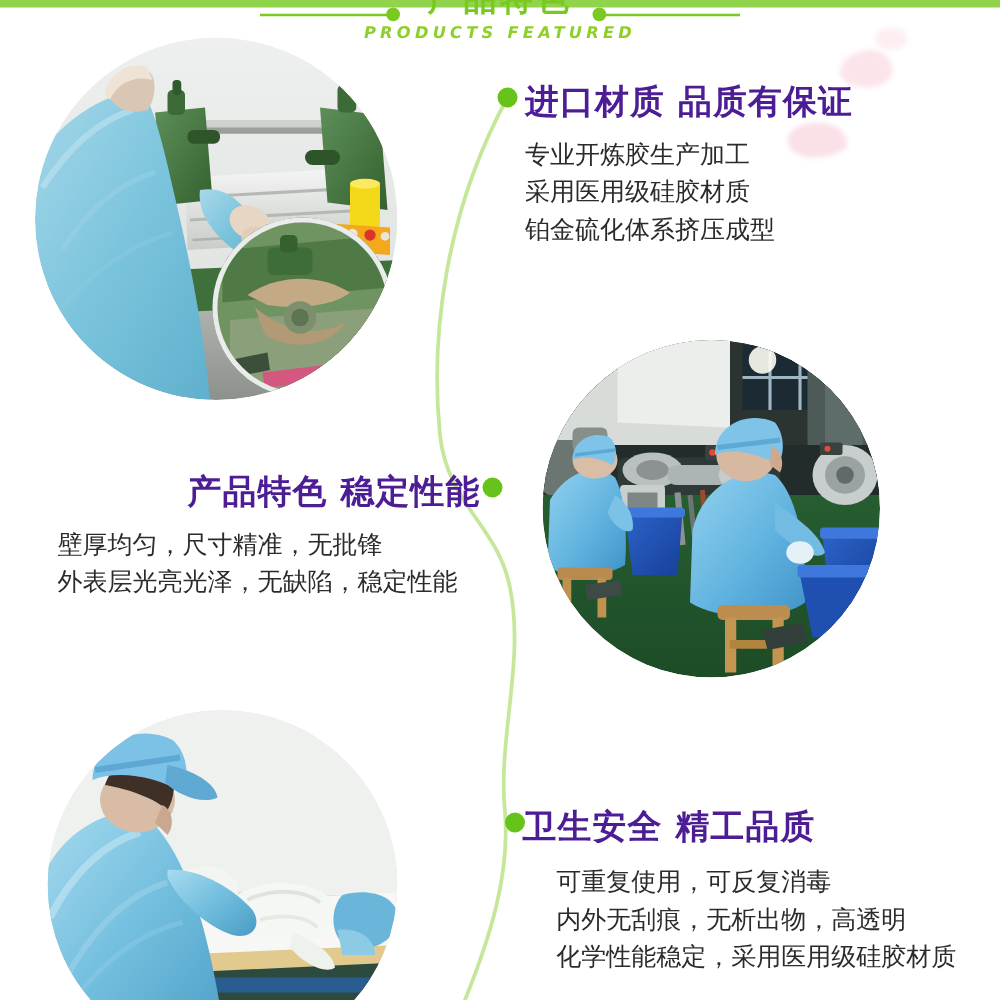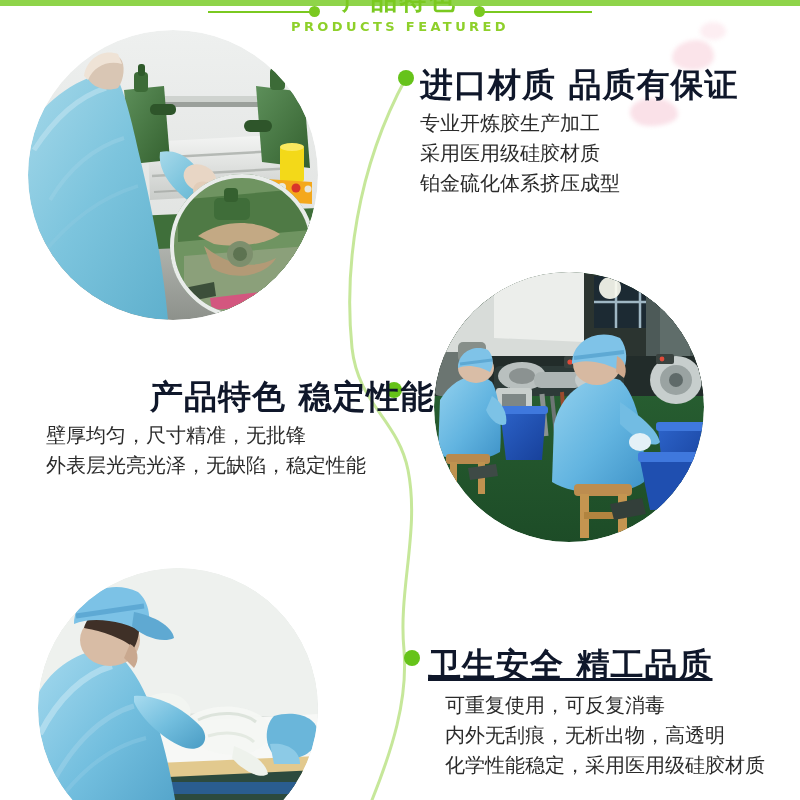--- a/index.html
+++ b/index.html
@@ -47,20 +47,21 @@
     position: absolute;
     left: 0; top: 19px;
     width: 800px;
     text-align: center;
     font-size: 13px;
     font-weight: 700;
     letter-spacing: 3.4px;
     color: #8ed02a;
     line-height: 16px;
     font-family: "DejaVu Sans", sans-serif;
+    font-style: italic;
   }
   .hdr-dot {
     position: absolute;
     top: 6px;
     width: 11px; height: 11px;
     border-radius: 50%;
     background: #7ac920;
   }
   .hdr-dot.left  { left: 309px; }
   .hdr-dot.right { left: 474px; }
@@ -122,23 +123,23 @@
     width: 270px; height: 270px;
   }
   .photo-bot-left {
     left: 38px; top: 568px;
     width: 280px; height: 280px;
   }
 
   
   .section-title {
     position: absolute;
-    font-size: 33px;
+    font-size: 27px;
     font-weight: 700;
-    color: #0f172a;
+    color: #4c1d95;
     letter-spacing: 1px;
     white-space: nowrap;
     font-family: "DejaVu Sans", sans-serif;
   }
   .section-body {
     position: absolute;
     font-size: 20px;
     color: #2b2b2b;
     line-height: 30px;
     white-space: nowrap;
@@ -149,21 +150,21 @@
   
   .t-import  { left: 420px; top: 63px; }
   .b-import-body { left: 420px; top: 108px; }
 
   
   .t-equip  { left: 150px; top: 375px; }
   .b-equip-body { left: 46px; top: 420px; text-align: left; width: 340px; }
   .b-equip-body div { display: block; }
 
   
-  .t-safe  { left: 428px; top: 643px; text-decoration: underline; }
+  .t-safe  { left: 418px; top: 643px; }
   .b-safe-body { left: 420px; top: 690px; margin-left: 25px; }
 </style>
 </head>
 <body>
 
 <div id="page">
 
   <div class="top-bar"></div>
 
   <div class="blob b1"></div>

